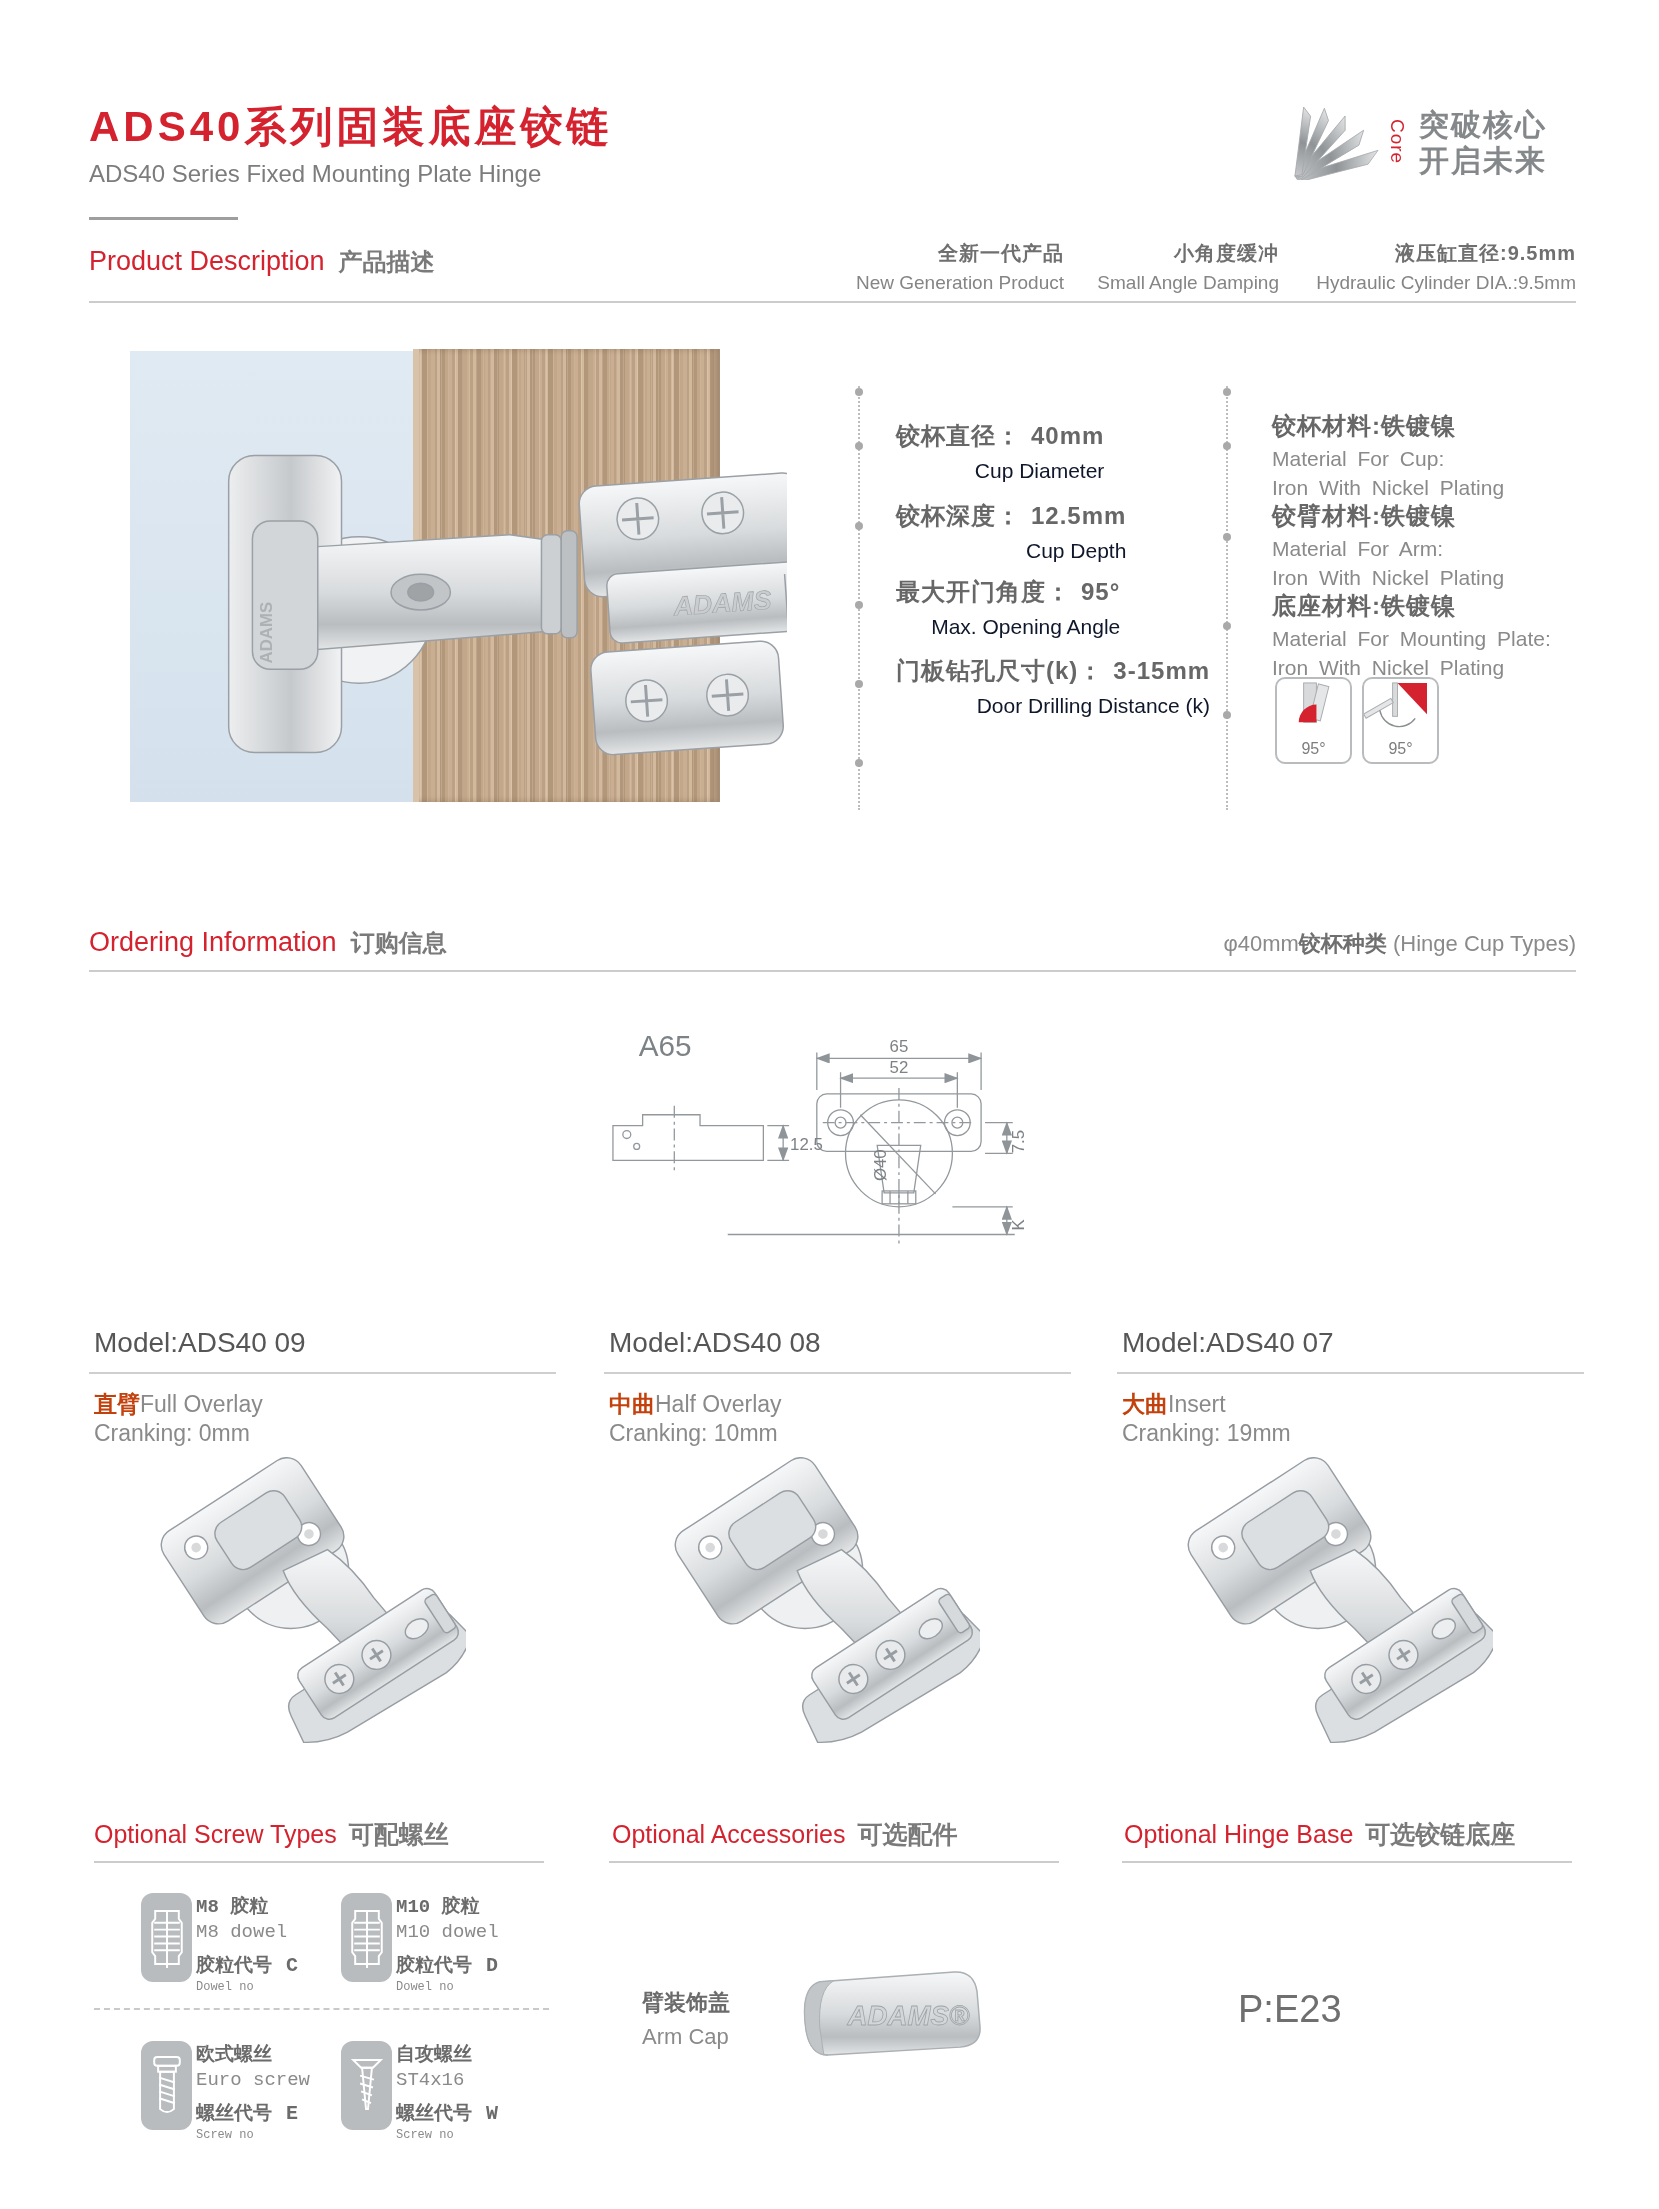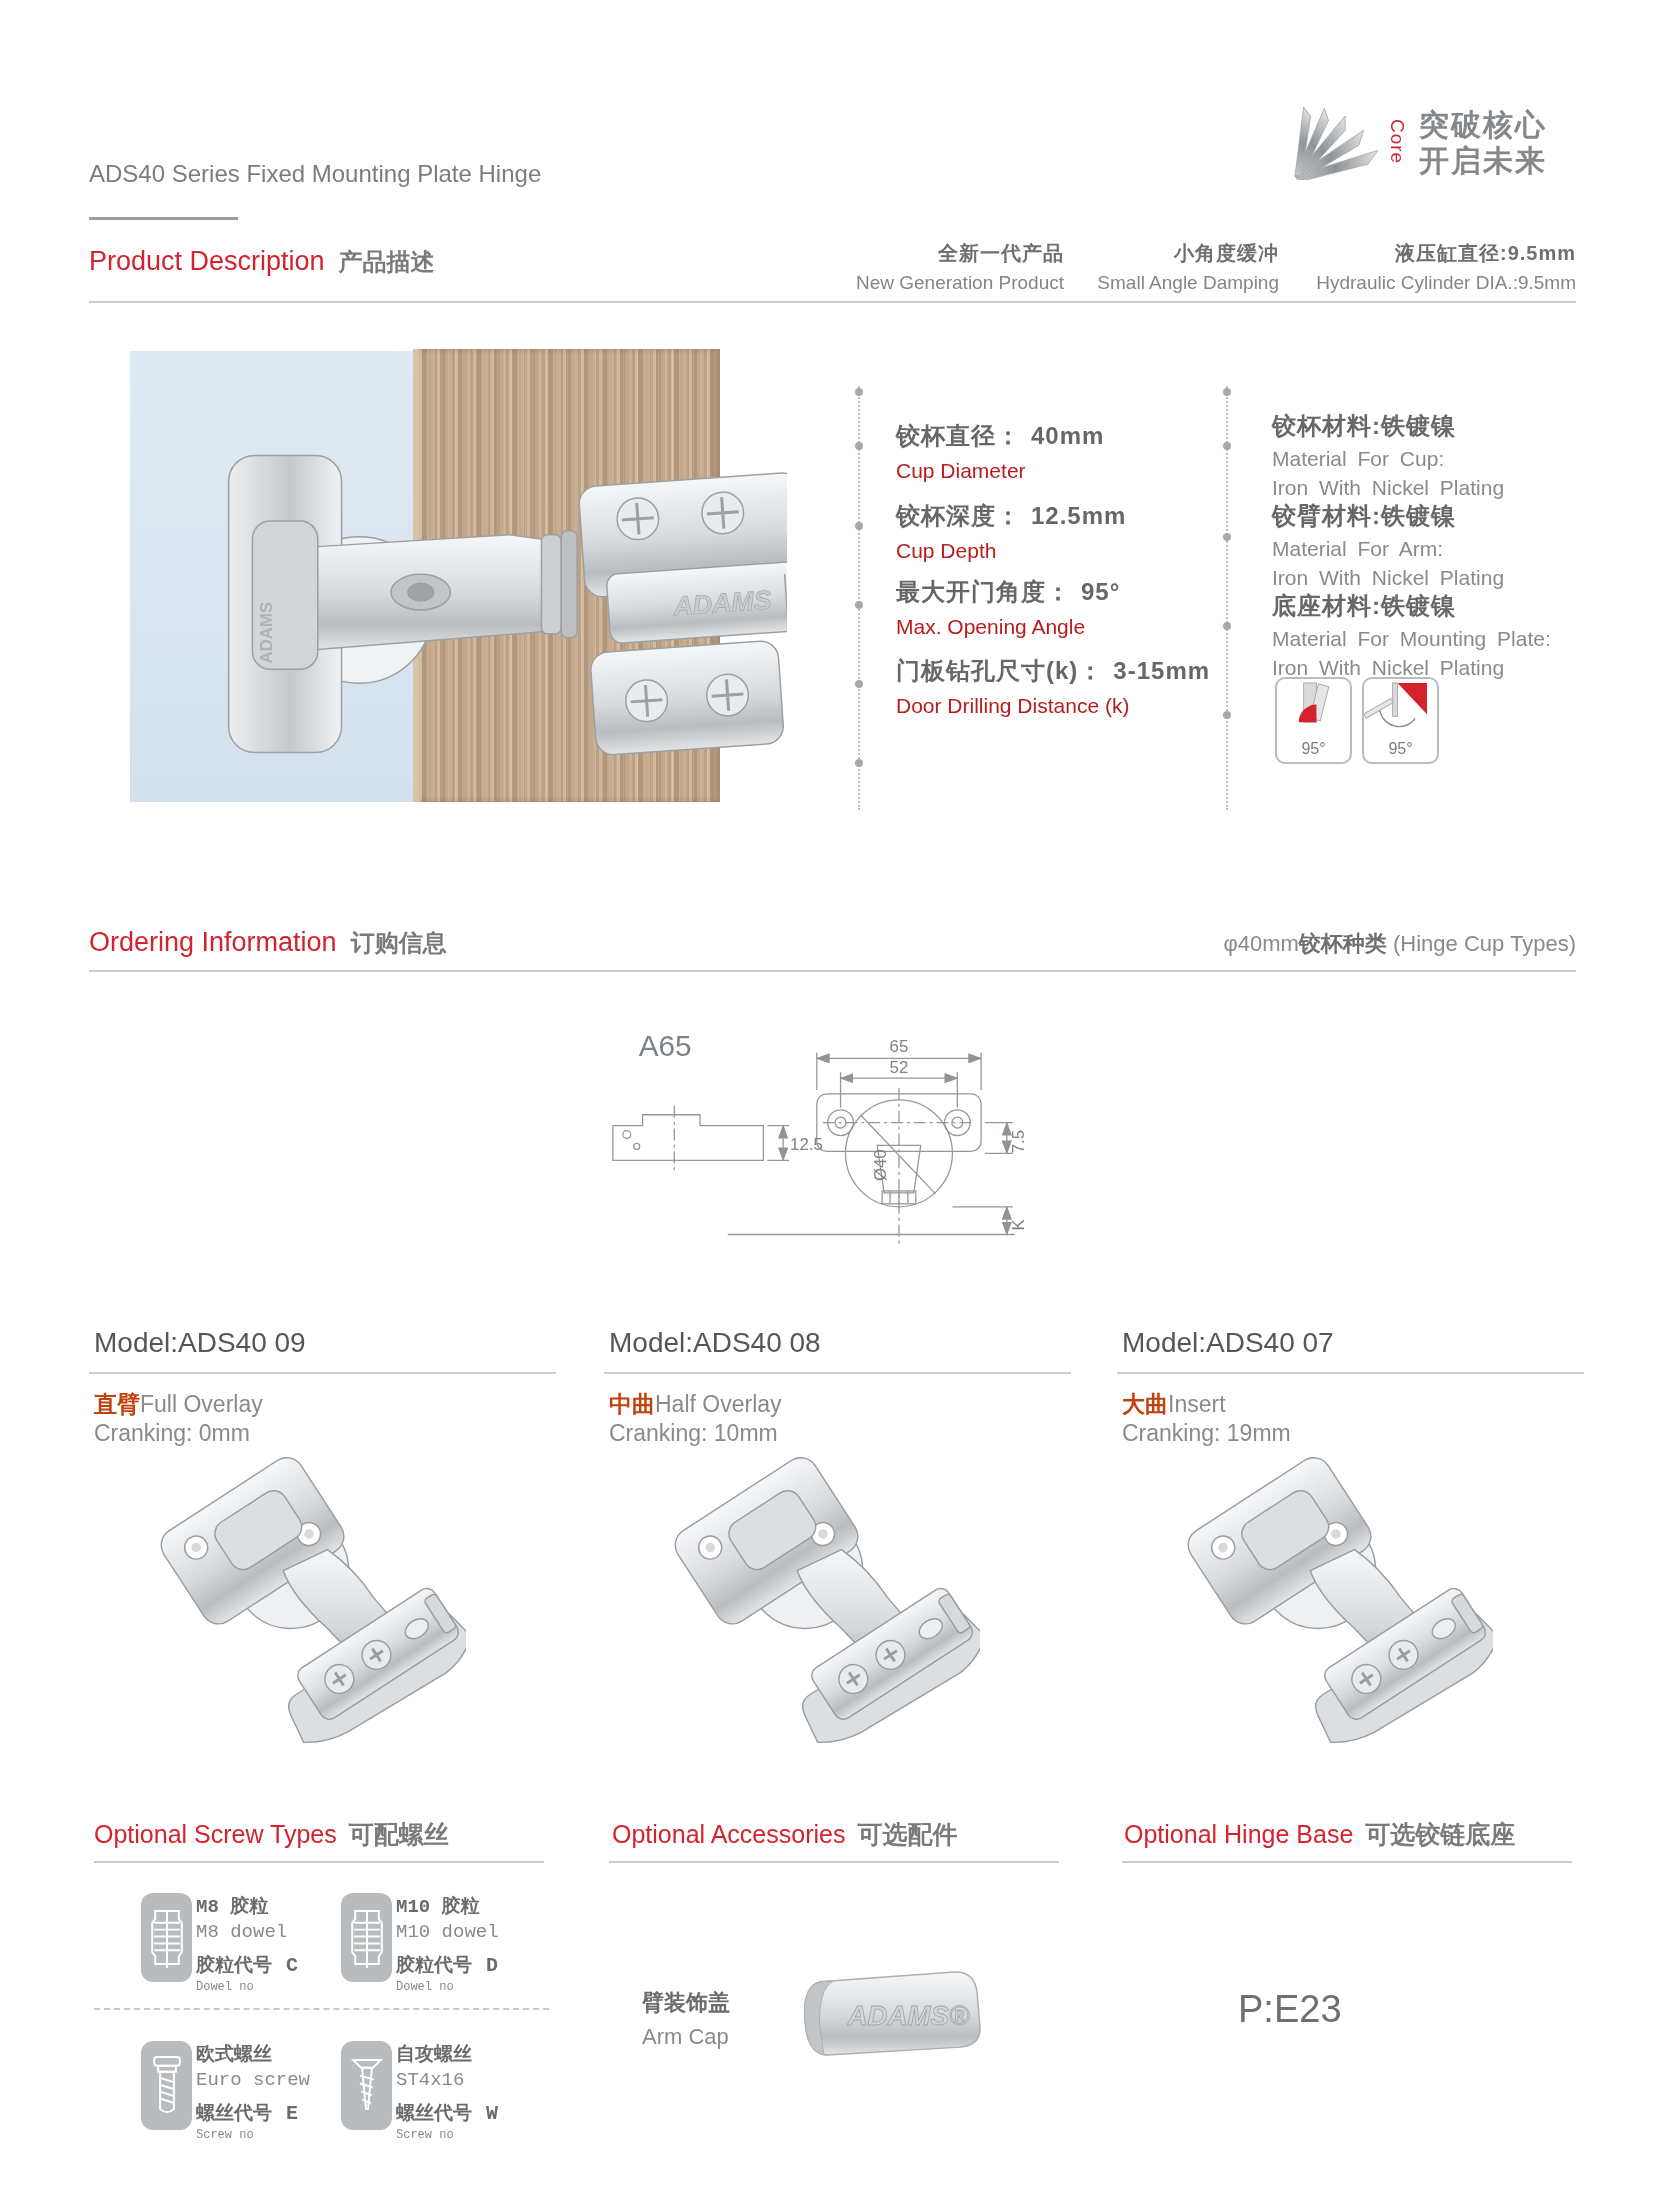--- a/index.html
+++ b/index.html
@@ -30,21 +30,21 @@
         repeating-linear-gradient(90deg,rgba(255,255,255,0.14) 0 1px,rgba(0,0,0,0) 1px 7px),
         repeating-linear-gradient(90deg,#c9ae91 0 3px,#bda184 3px 6px,#d2b99d 6px 9px,#b3977a 9px 14px,#c3a78a 14px 18px);
       box-shadow:inset 6px 0 0 #d8c3aa, inset -4px 0 6px rgba(90,70,50,.35);}
   
   .vdots{position:absolute;width:0;border-left:2px dotted #bcbcbc;}
   .vdots .dot{position:absolute;left:-5px;width:8px;height:8px;border-radius:50%;background:#a9a9a9;}
   
   .spec{position:absolute;white-space:nowrap;}
   .spec-cn{font-size:24px;font-weight:bold;color:#676767;letter-spacing:1px;}
   .spec-val{margin-left:10px;}
-  .spec-en{font-size:21px;color:#b91c1c;margin-top:7px;}
+  .spec-en{font-size:21px;color:#0f172a;margin-top:7px;text-align:right;}
   .mat-en{font-size:21px;color:#8a8a8a;margin-top:5px;word-spacing:5px;}
   
   .badge{position:absolute;width:73px;height:83px;border:2px solid #b9bcbe;border-radius:10px;background:#fff;}
   .badge-label{position:absolute;left:0;bottom:4px;width:100%;text-align:center;font-size:16px;color:#7d7d7d;}
   
   .cup-types{position:absolute;font-size:22px;color:#8a8a8a;white-space:nowrap;text-align:right;}
   .cup-types b{color:#6f6f6f;}
   
   .model-name{font-size:28px;color:#565656;white-space:nowrap;}
   .model-line{position:absolute;height:2px;background:#cfcfcf;}
@@ -107,20 +107,21 @@
           <circle cx="212" cy="207" r="15" fill="#e8eaeb"></circle>
           <circle cx="258" cy="207" r="15" fill="#e8eaeb"></circle>
           <path d="M204,207 h16 M212,199 v16 M250,207 h16 M258,199 v16" fill="none" stroke-width="3"></path>
           <ellipse cx="308" cy="207" rx="13" ry="9" fill="#eceeef"></ellipse>
           <rect x="330" y="186" width="14" height="42" rx="4" fill="#d7dadc"></rect>
         </g>
       </g>
     </defs>
   </svg>
 
+  <div class="abs title-cn" style="left:89px;top:99px">ADS40系列固装底座铰链</div>
   <div class="abs title-en" style="left:89px;top:160px">ADS40 Series Fixed Mounting Plate Hinge</div>
   <div class="mini-rule" style="left:89px;top:217px;width:149px"></div>
 
   <div class="abs" style="left:1287px;top:95px;width:297px;height:89px">
     <svg class="abs" style="left:0;top:0" width="95" height="85" viewBox="0 0 96 86">
       <g fill="url(#gFan)" stroke="#a6a9ac" stroke-width="0.8" stroke-linejoin="round">
         <path transform="rotate(0 8 82)" d="M8,82 L92,56 L82,70 L12,88 Z"></path>
         <path transform="rotate(-17 8 82)" d="M8,82 L88,58 L79,71 L12,88 Z"></path>
         <path transform="rotate(-34 8 82)" d="M8,82 L84,60 L76,72 L12,88 Z"></path>
         <path transform="rotate(-51 8 82)" d="M8,82 L80,62 L73,73 L12,88 Z"></path>

